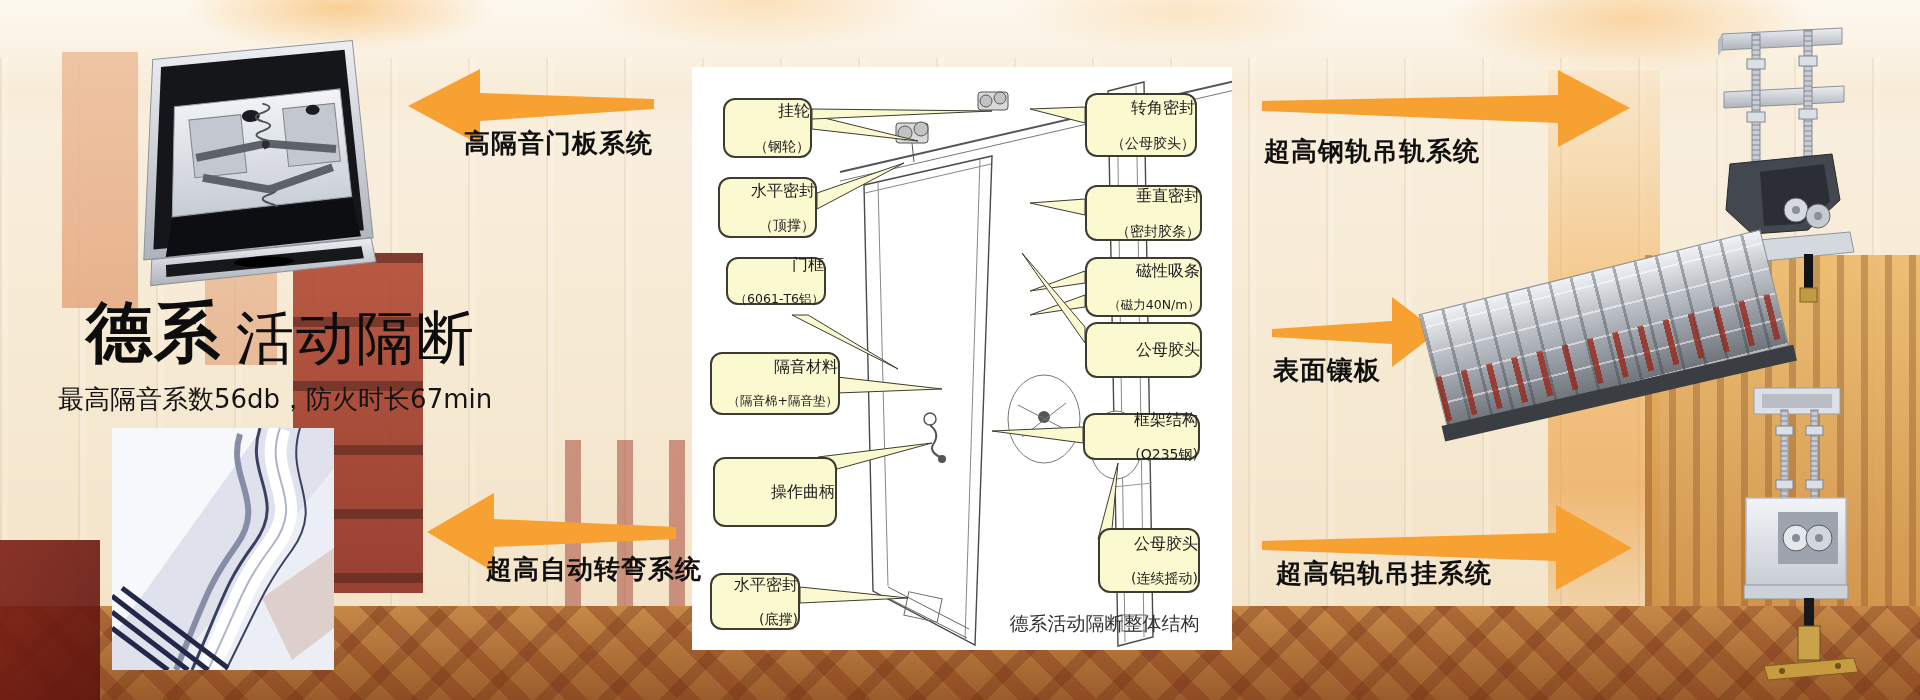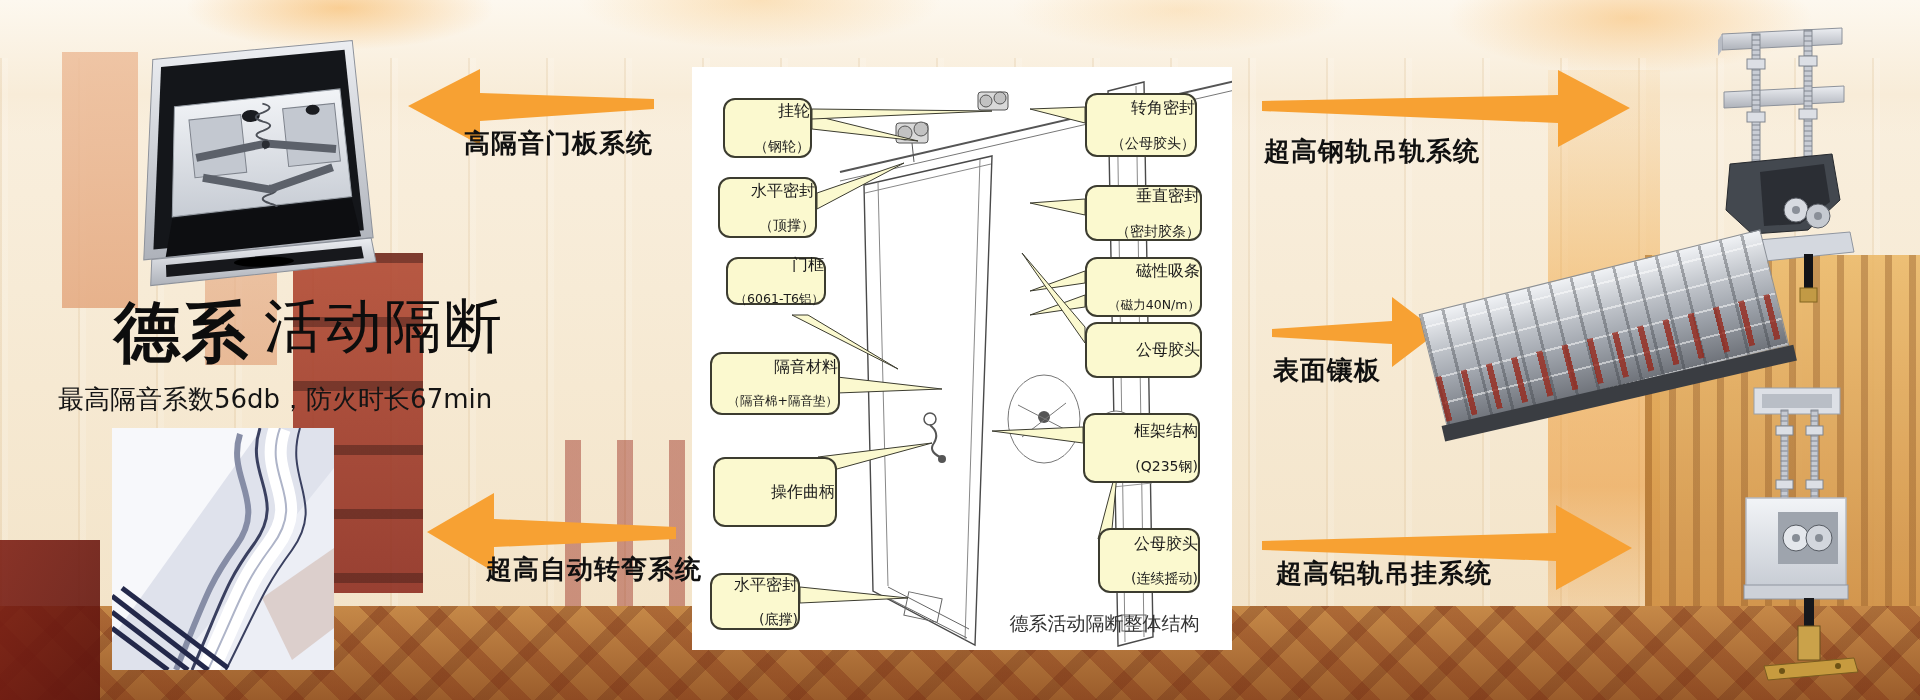--- a/index.html
+++ b/index.html
@@ -48,21 +48,21 @@
   .callout.tight .cs{font-size:12.5px;}
   .diagram-caption{position:absolute;left:300px;top:544px;width:225px;text-align:center;
                    font-size:19px;color:#333;white-space:nowrap;}
 
   
   .arrow-layer{left:0;top:0;z-index:3;pointer-events:none;}
   .sys-label{position:absolute;font-size:26px;font-weight:bold;color:#101010;letter-spacing:1px;
              white-space:nowrap;z-index:6;}
 
   
-  .title-row{left:114px;top:288px;display:flex;align-items:flex-start;z-index:6;color:#0d0d0d;}
+  .title-row{left:86px;top:288px;display:flex;align-items:flex-end;z-index:6;color:#0d0d0d;}
   .title-brand{font-size:66px;font-weight:900;letter-spacing:2px;}
   .title-rest{font-size:58px;font-weight:500;margin-left:14px;letter-spacing:2px;}
   .title-sub{left:58px;top:382px;font-size:26px;color:#151515;z-index:6;white-space:nowrap;}
 
   
   .photo{z-index:5;}
   .truss-box{left:1428px;top:222px;width:350px;height:210px;}
   .truss{position:absolute;left:0;top:48px;width:350px;height:118px;transform:rotate(-14deg);
     background:
       repeating-linear-gradient(90deg, rgba(60,64,70,.38) 0 3px, transparent 3px 22px),
@@ -211,21 +211,21 @@
       <div class="cs">（密封胶条）</div>
     </div>
     <div class="callout tight" style="left:393px;top:190px;width:117px;height:60px">
       <div class="ct">磁性吸条</div>
       <div class="cs">（磁力40N/m）</div>
     </div>
     <div class="callout" style="left:393px;top:255px;width:117px;height:56px">
       <div class="ct">公母胶头</div>
 
     </div>
-    <div class="callout" style="left:391px;top:346px;width:117px;height:70px">
+    <div class="callout" style="left:391px;top:346px;width:117px;height:47px">
       <div class="ct">框架结构</div>
       <div class="cs">(Q235钢)</div>
     </div>
     <div class="callout" style="left:406px;top:461px;width:102px;height:65px">
       <div class="ct">公母胶头</div>
       <div class="cs">(连续摇动)</div>
     </div>
 
     <div class="diagram-caption">德系活动隔断整体结构</div>
   </div>

